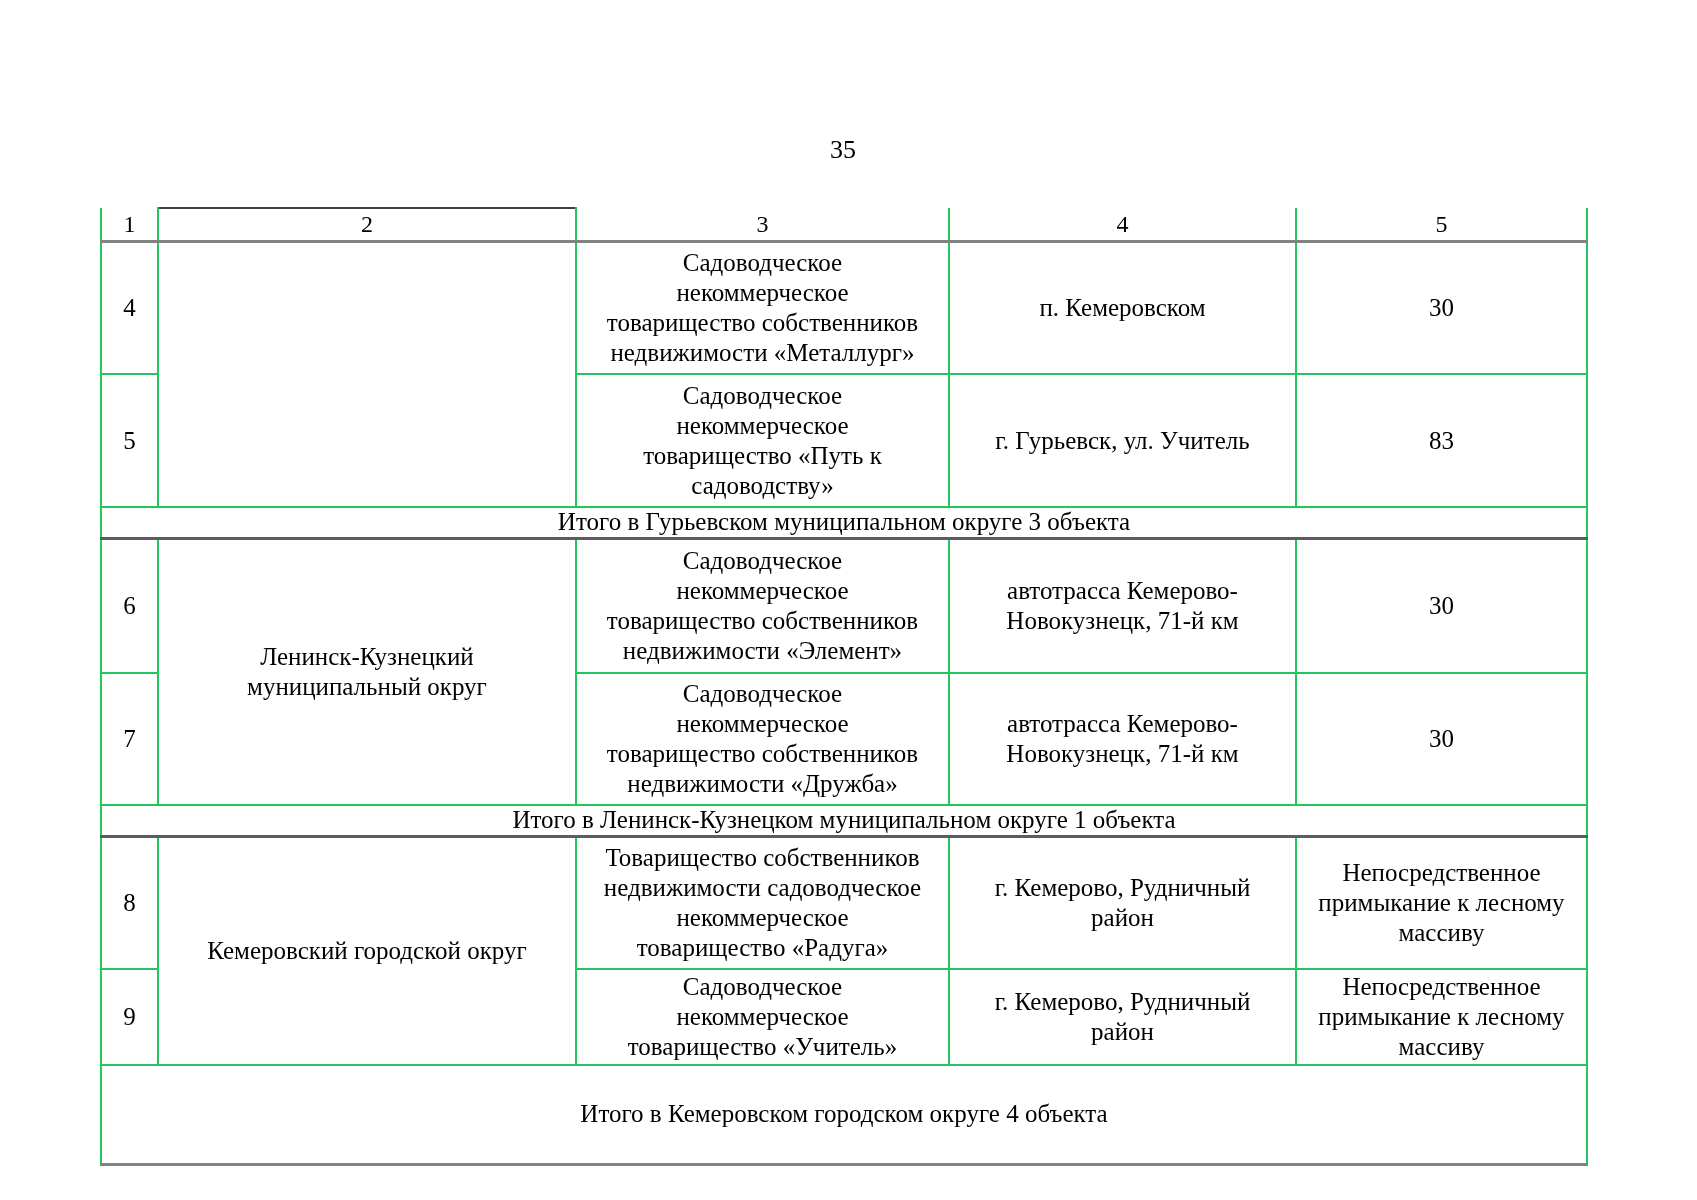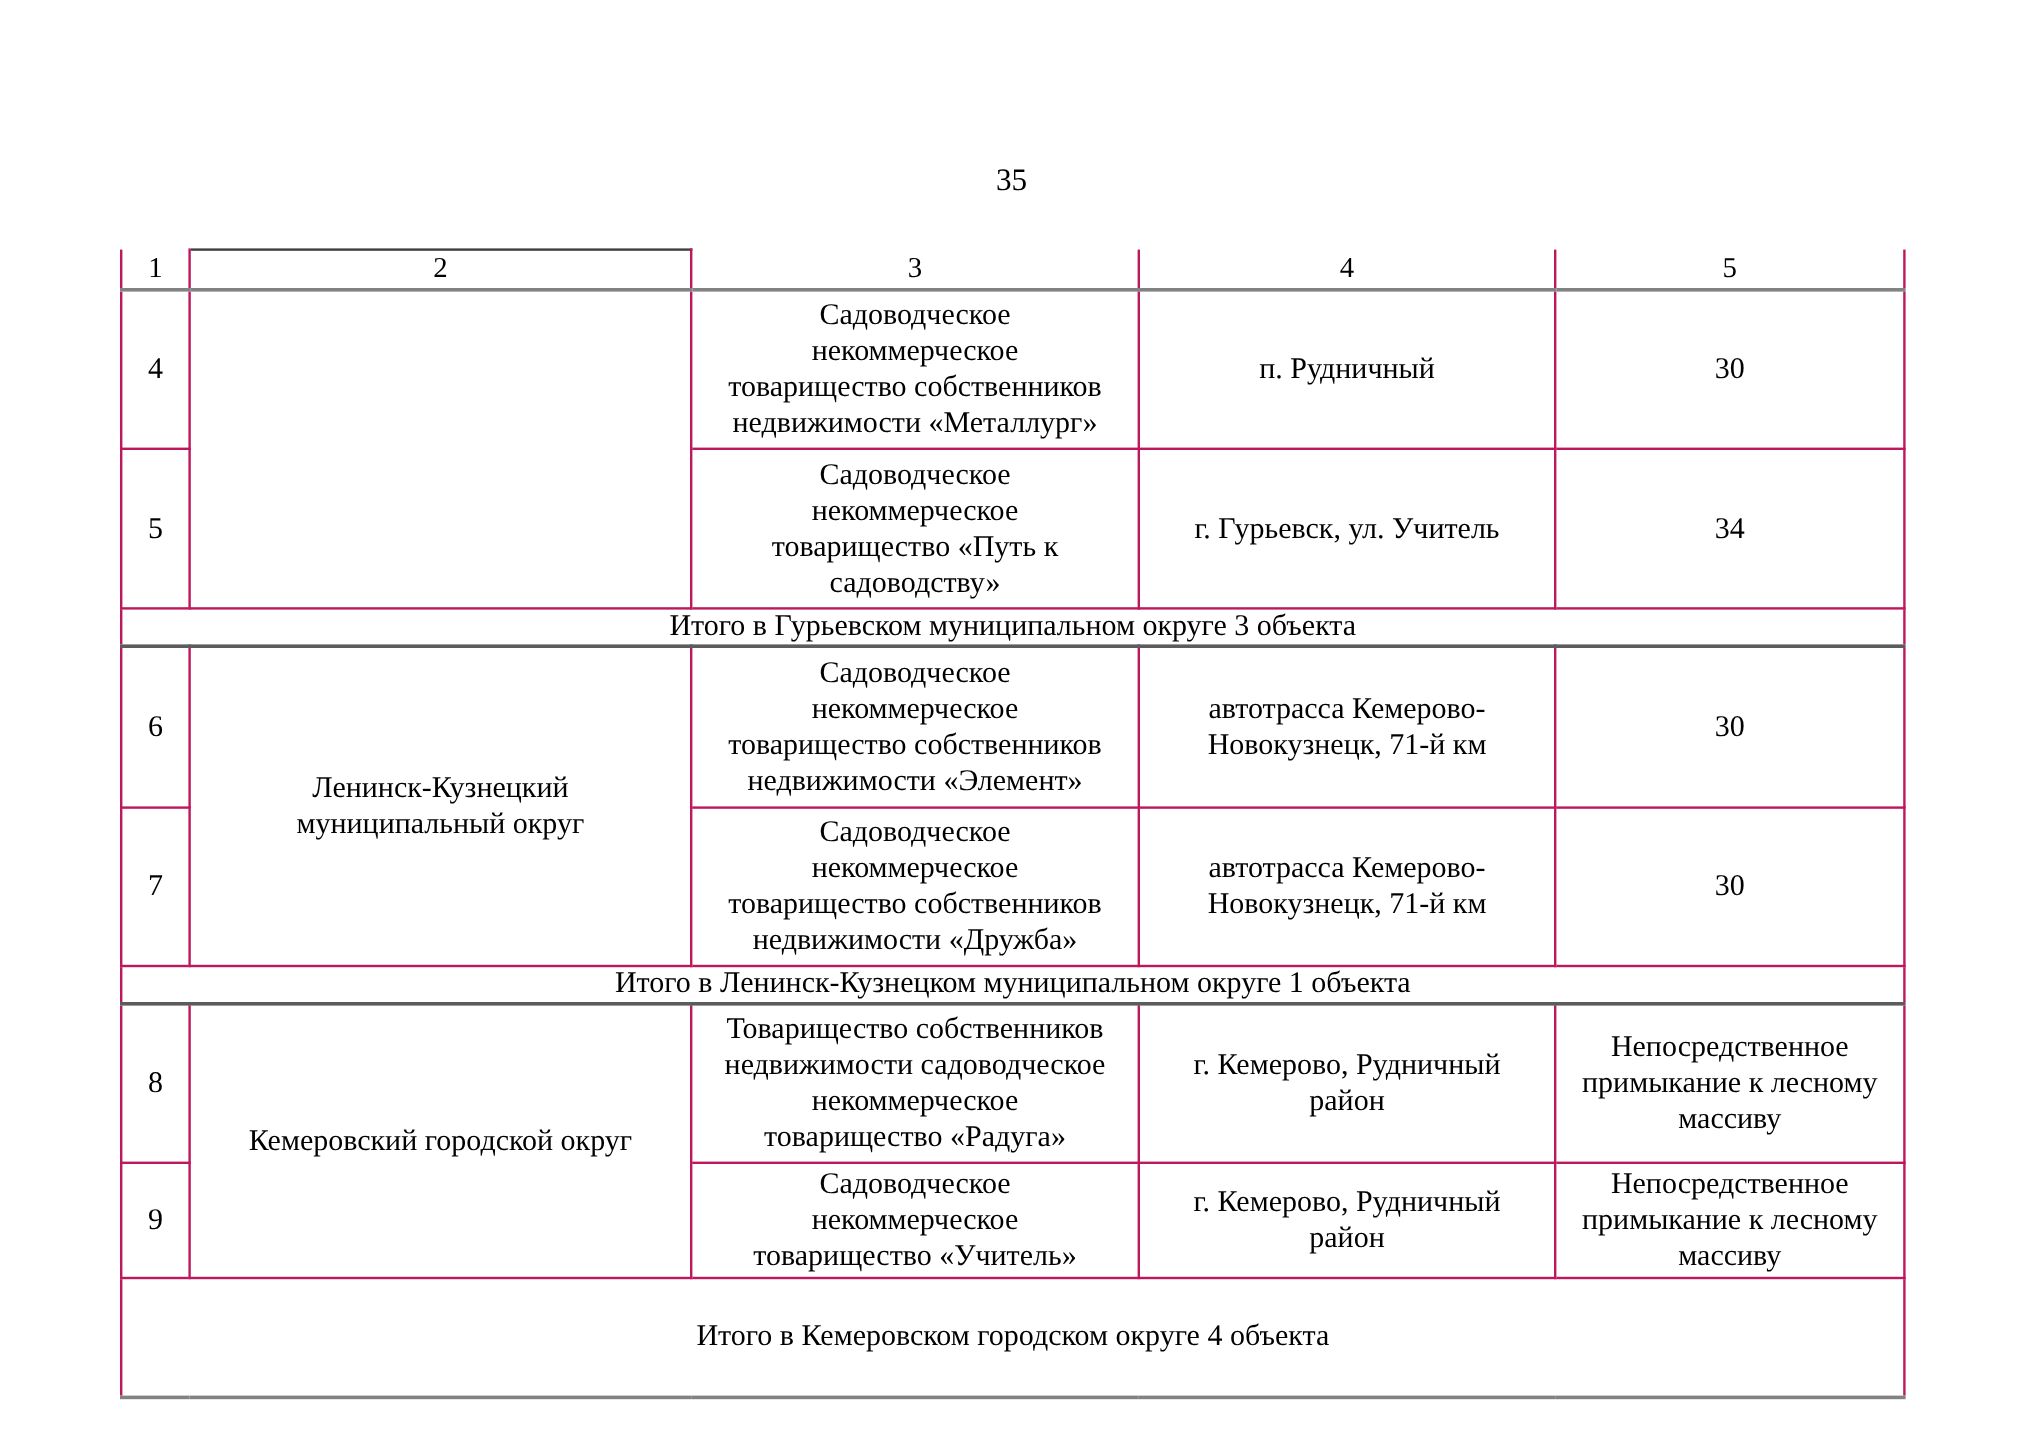--- a/index.html
+++ b/index.html
@@ -31,21 +31,21 @@
   }
   table.doc {
     position: absolute;
     left: 100px;
     top: 207px;
     width: 1486px;
     border-collapse: collapse;
     table-layout: fixed;
   }
   table.doc td {
-    border: 2px solid #be185d;
+    border: 2px solid #22c55e;
     text-align: center;
     vertical-align: middle;
     font-size: 25px;
     line-height: 30px;
     white-space: pre-line;
     padding: 0 4px;
     overflow: hidden;
   }
   
   tr.hdr { height: 33px; }
@@ -98,31 +98,31 @@
         <td>5</td>
       </tr>
 
       <tr class="h-a">
         <td>4</td>
         <td rowspan="2"></td>
         <td>Садоводческое
 некоммерческое
 товарищество собственников
 недвижимости «Металлург»</td>
-        <td>п. Рудничный</td>
+        <td>п. Кемеровском</td>
         <td>30</td>
       </tr>
       <tr class="h-a">
         <td>5</td>
         <td>Садоводческое
 некоммерческое
 товарищество «Путь к
 садоводству»</td>
         <td>г. Гурьевск, ул. Учитель</td>
-        <td>34</td>
+        <td>83</td>
       </tr>
       <tr class="sub">
         <td colspan="5">Итого в Гурьевском муниципальном округе 3 объекта</td>
       </tr>
 
       <tr class="h-b">
         <td>6</td>
         <td rowspan="2">Ленинск-Кузнецкий
 муниципальный округ</td>
         <td>Садоводческое

